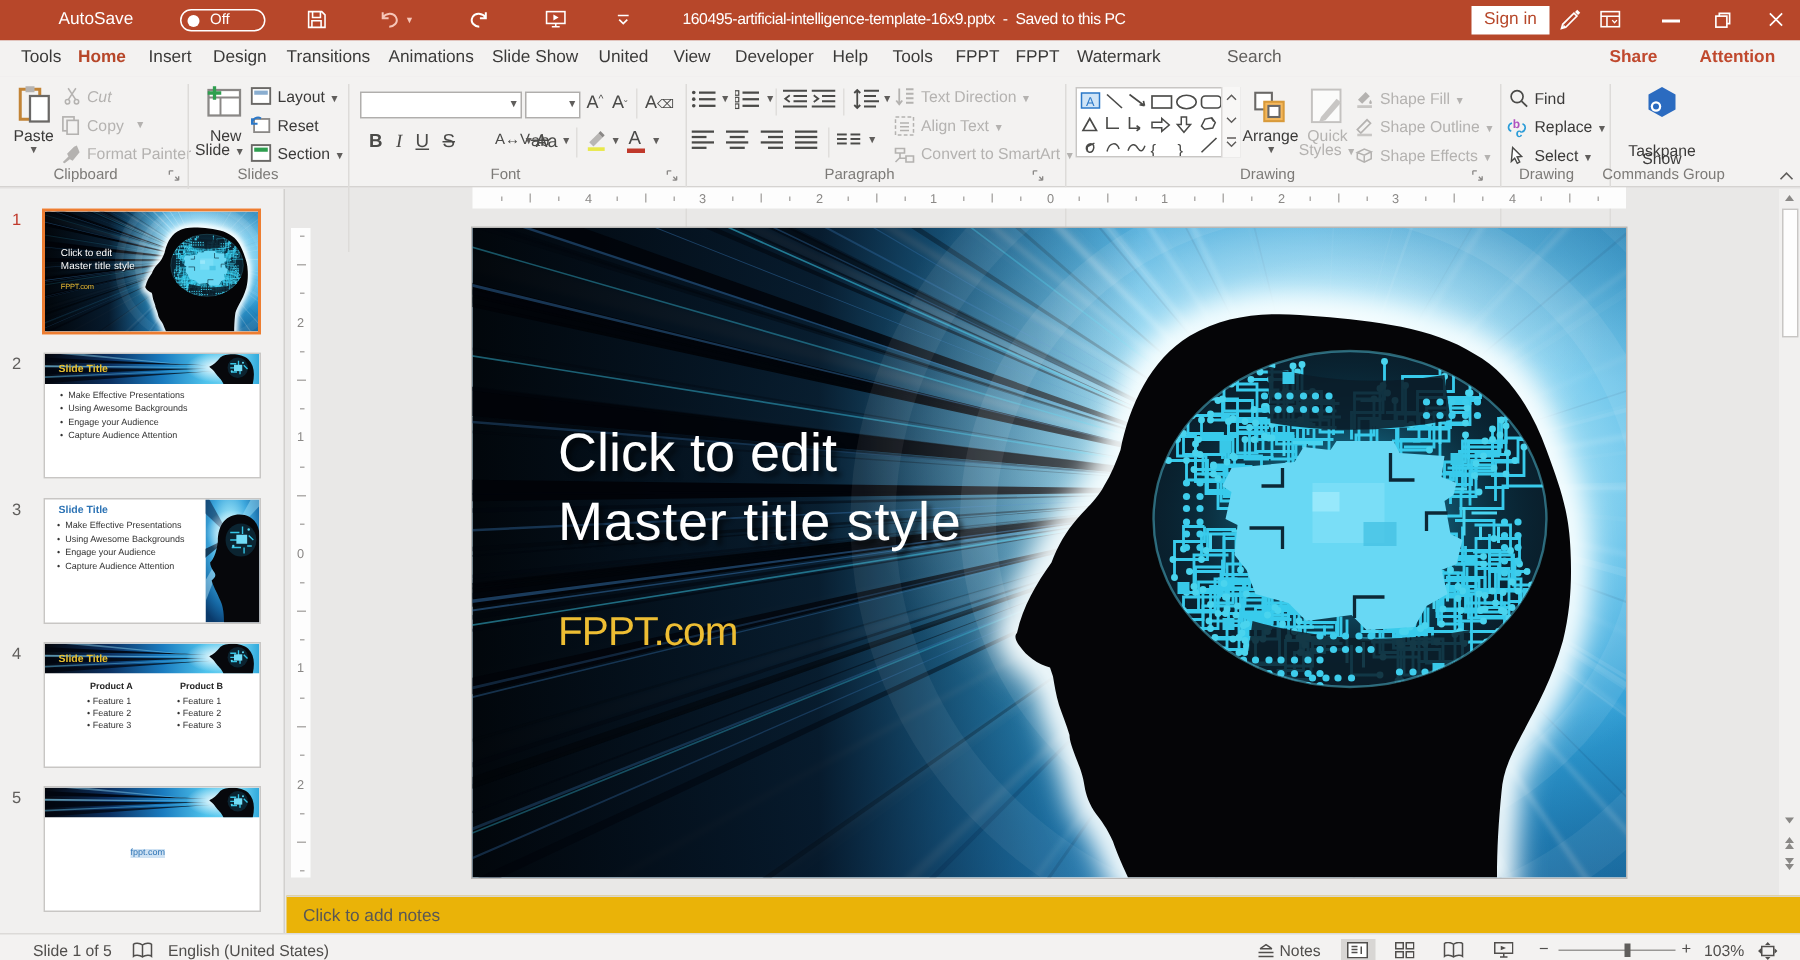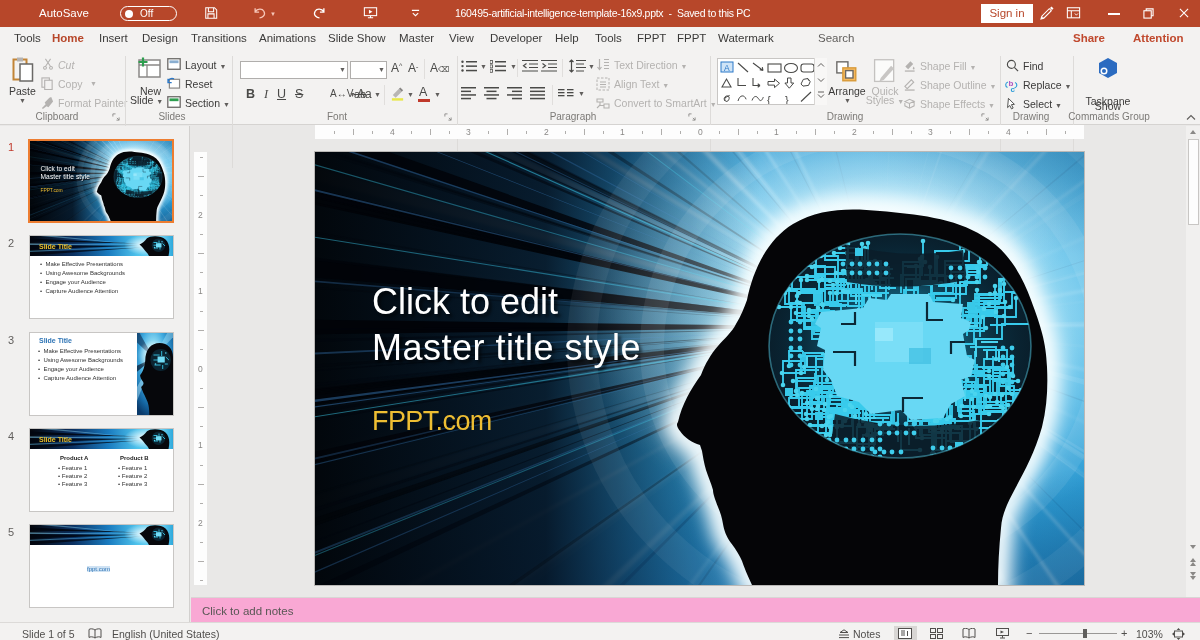--- a/index.html
+++ b/index.html
@@ -13,21 +13,21 @@
 .grplabel{position:absolute;top:111px;font-size:10px;color:#7c7a77;width:120px;text-align:center;white-space:nowrap;}
 .gsep{position:absolute;top:5px;height:112px;width:1px;background:#dddbd9;}
 .ric{color:#4a4a48;}
 .rtxt{position:absolute;font-size:10.5px;color:#3b3a39;white-space:nowrap;}
 .rtxt.dis{color:#b4b2b0;}
 .chev{font-size:7px;color:#605e5c;}
 .chev.dis{color:#b4b2b0;}
 #thumbpanel{position:absolute;left:0;top:126px;width:190px;height:496px;background:#f1f0ef;border-right:1px solid #d2d0ce;}
 .thumbnum{position:absolute;font-size:11px;color:#605e5c;}
 .thumb{position:absolute;left:29px;width:145px;background:#fff;border:1px solid #c8c6c4;overflow:hidden;}
-#notes{position:absolute;left:191px;top:597px;width:1009px;height:25px;background:#f9a8d4;border-top:1px solid #d8d6d4;font-size:11.5px;color:#595755;}
+#notes{position:absolute;left:191px;top:597px;width:1009px;height:25px;background:#eab308;border-top:1px solid #d8d6d4;font-size:11.5px;color:#595755;}
 #statusbar{position:absolute;left:0;top:622px;width:1200px;height:18px;background:#f3f2f1;border-top:1px solid #dcdad8;font-size:10.5px;color:#504e4c;}
 #statusbar div{white-space:nowrap;}
 .hruler{position:absolute;background:#fdfdfd;}
 .rulnum{position:absolute;font-size:8.5px;color:#8a8886;}
 .tick{position:absolute;background:#b0aeac;}
 </style></head><body>
 <div id="app">
 <div id="titlebar">
 <div class="t" style="left:39px;">AutoSave</div>
 <div class="abs" style="left:120px;top:6px;width:57px;height:15px;border:1px solid #fff;border-radius:8px;">
@@ -74,21 +74,21 @@
       </svg>
 </div>
 <div id="tabrow">
 <div class="tab" style="left:14px;">Tools</div>
 <div class="tab" style="left:52px;color:#b7472a;font-weight:bold;">Home</div>
 <div class="tab" style="left:99px;">Insert</div>
 <div class="tab" style="left:142px;">Design</div>
 <div class="tab" style="left:191px;">Transitions</div>
 <div class="tab" style="left:259px;">Animations</div>
 <div class="tab" style="left:328px;">Slide Show</div>
-<div class="tab" style="left:399px;">Master</div>
+<div class="tab" style="left:399px;">United</div>
 <div class="tab" style="left:449px;">View</div>
 <div class="tab" style="left:490px;">Developer</div>
 <div class="tab" style="left:555px;">Help</div>
 <div class="tab" style="left:595px;">Tools</div>
 <div class="tab" style="left:637px;">FPPT</div>
 <div class="tab" style="left:677px;">FPPT</div>
 <div class="tab" style="left:718px;">Watermark</div>
 <div class="abs" style="left:52px;top:48px;width:31px;height:3px;background:#b7472a;border-radius:2px;"></div>
 <svg class="abs" style="left:795px;top:32px" width="13" height="13" viewBox="0 0 13 13">
         <circle cx="5.5" cy="5.5" r="4" fill="none" stroke="#605e5c" stroke-width="1.2"></circle>

